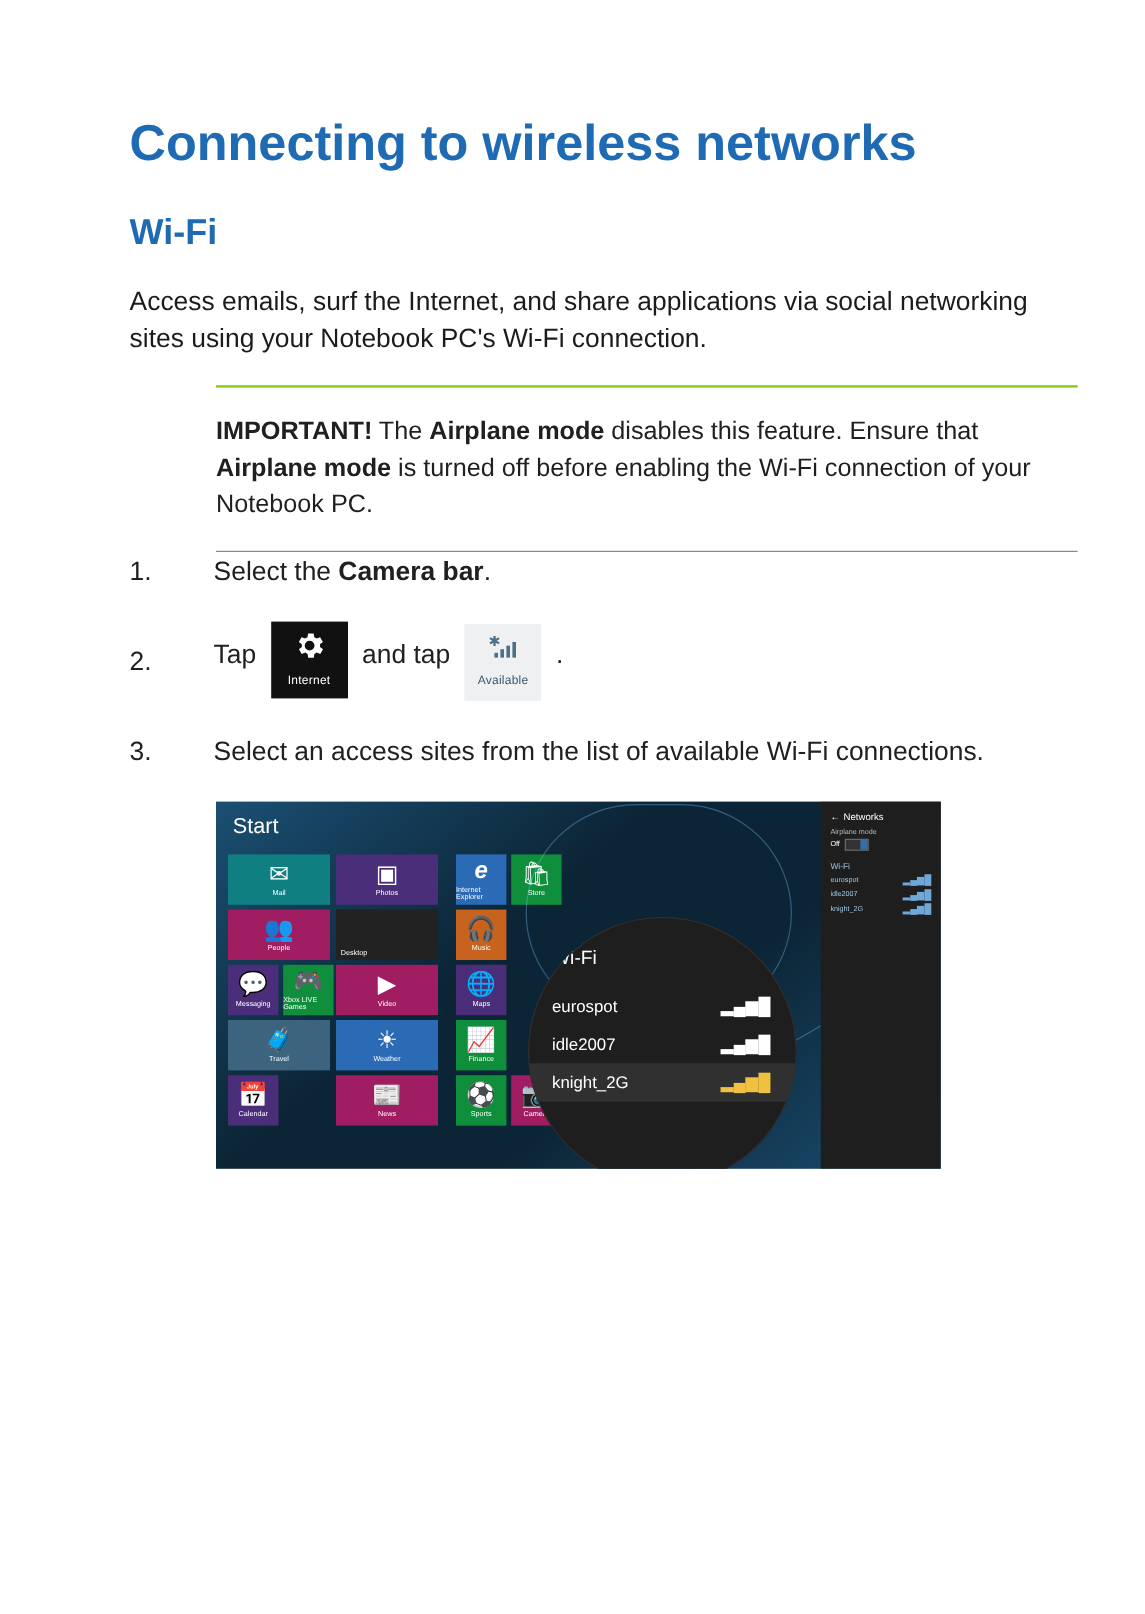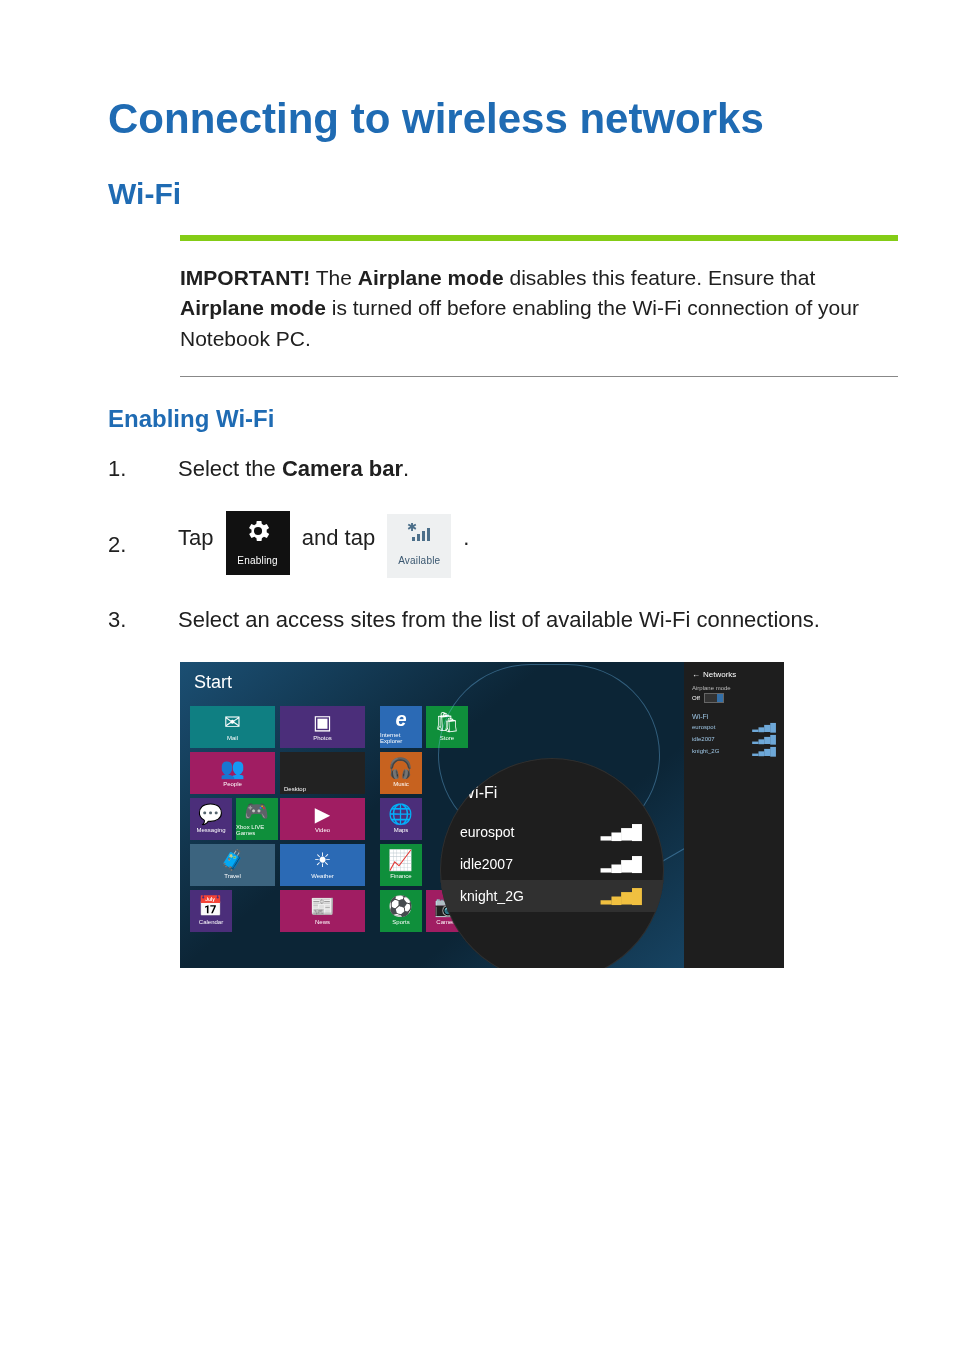--- a/index.html
+++ b/index.html
@@ -41,21 +41,21 @@
   }
   p.body {
     font-size: 22px;
     line-height: 1.42;
     margin: 0 0 24px 0;
     font-weight: 400;
     color: #1b1b1b;
   }
   .note-box {
     margin: 4px 0 0 72px;
-    border-top: 6px solid #84cc16;
+    border-top: 2px solid #84cc16;
     border-bottom: 1px solid #888;
     padding: 22px 0 22px 0;
     font-size: 21px;
     line-height: 1.45;
   }
   .note-box .label { font-weight: 700; }
   .inline-bold { font-weight: 700; }
 
   ol.steps {
     list-style: none;
@@ -189,47 +189,47 @@
 </style>
 </head>
 <body>
 
 <div class="page">
 
   <h1 class="main-title">Connecting to wireless networks</h1>
 
   <h2 class="sub-title">Wi-Fi</h2>
 
+  <p class="body">Access emails, surf the Internet, and share applications via social networking sites using your Notebook PC's Wi-Fi connection.</p>
 
   <div class="note-box">
     <span class="label">IMPORTANT!</span><span> The </span><span class="inline-bold">Airplane mode</span><span> disables this feature. Ensure that </span><span class="inline-bold">Airplane mode</span><span> is turned off before enabling the Wi-Fi connection of your Notebook PC.</span>
   </div>
 
-  <h3 class="sec-title">Enabling Wi-Fi</h3>
 
 
   <ol class="steps">
     <li>
       <span class="num">1.</span>
       <span class="step-content">
         <span>Select the </span><span class="inline-bold">Camera bar</span><span>.</span>
       </span>
     </li>
 
     <li>
       <span class="num">2.</span>
       <span class="step-content step-line2">
         <span>Tap </span>
         <span class="tile dark">
           <span class="glyph">
             <svg width="28" height="28" viewBox="0 0 24 24" fill="#fff">
                 <path d="M19.4 13l.1-1-.1-1 2.1-1.6-2-3.4-2.5 1a7 7 0 0 0-1.7-1l-.4-2.6h-4l-.4 2.6a7 7 0 0 0-1.7 1l-2.5-1-2 3.4L6.5 11l-.1 1 .1 1-2.1 1.6 2 3.4 2.5-1c.5.4 1.1.7 1.7 1l.4 2.6h4l.4-2.6c.6-.3 1.2-.6 1.7-1l2.5 1 2-3.4L19.4 13zM12 15.5A3.5 3.5 0 1 1 12 8.5a3.5 3.5 0 0 1 0 7z"></path>
               </svg>
           </span>
-          <span class="cap">Enabling</span>
+          <span class="cap">Internet</span>
         </span>
         <span> and tap </span>
         <span class="tile light">
           <span class="glyph">
             <svg width="30" height="22" viewBox="0 0 30 22">
               <text x="3" y="8" font-size="12" fill="#4c6f8a">✱</text>
               <rect x="8" y="14" width="3" height="4" fill="#4c6f8a"></rect>
               <rect x="13" y="11" width="3" height="7" fill="#4c6f8a"></rect>
               <rect x="18" y="8" width="3" height="10" fill="#4c6f8a"></rect>
               <rect x="23" y="5" width="3" height="13" fill="#4c6f8a"></rect>

